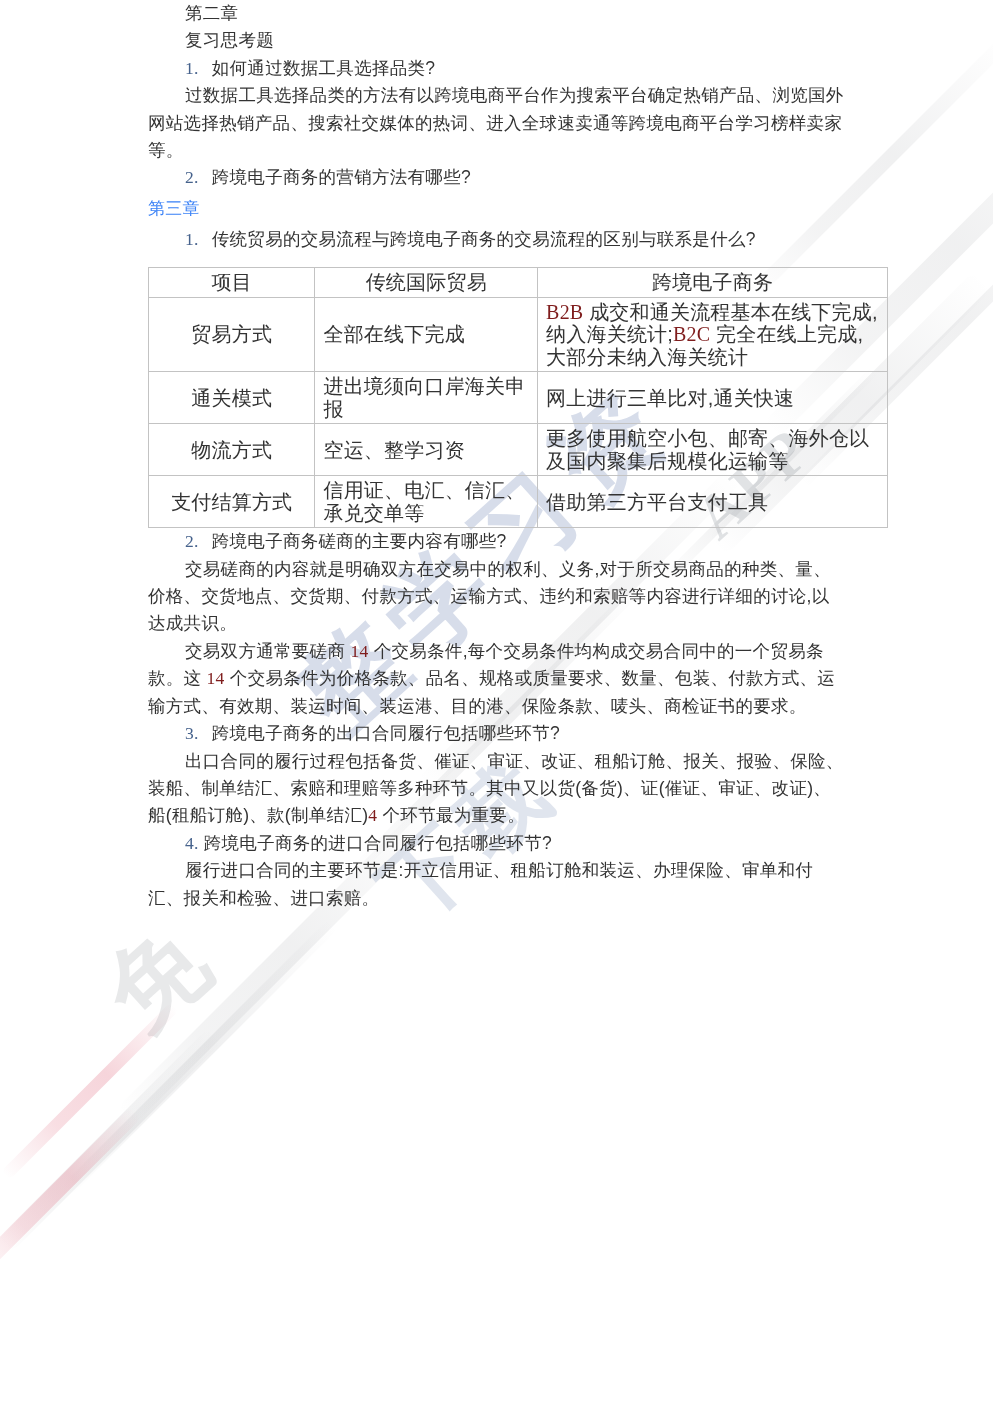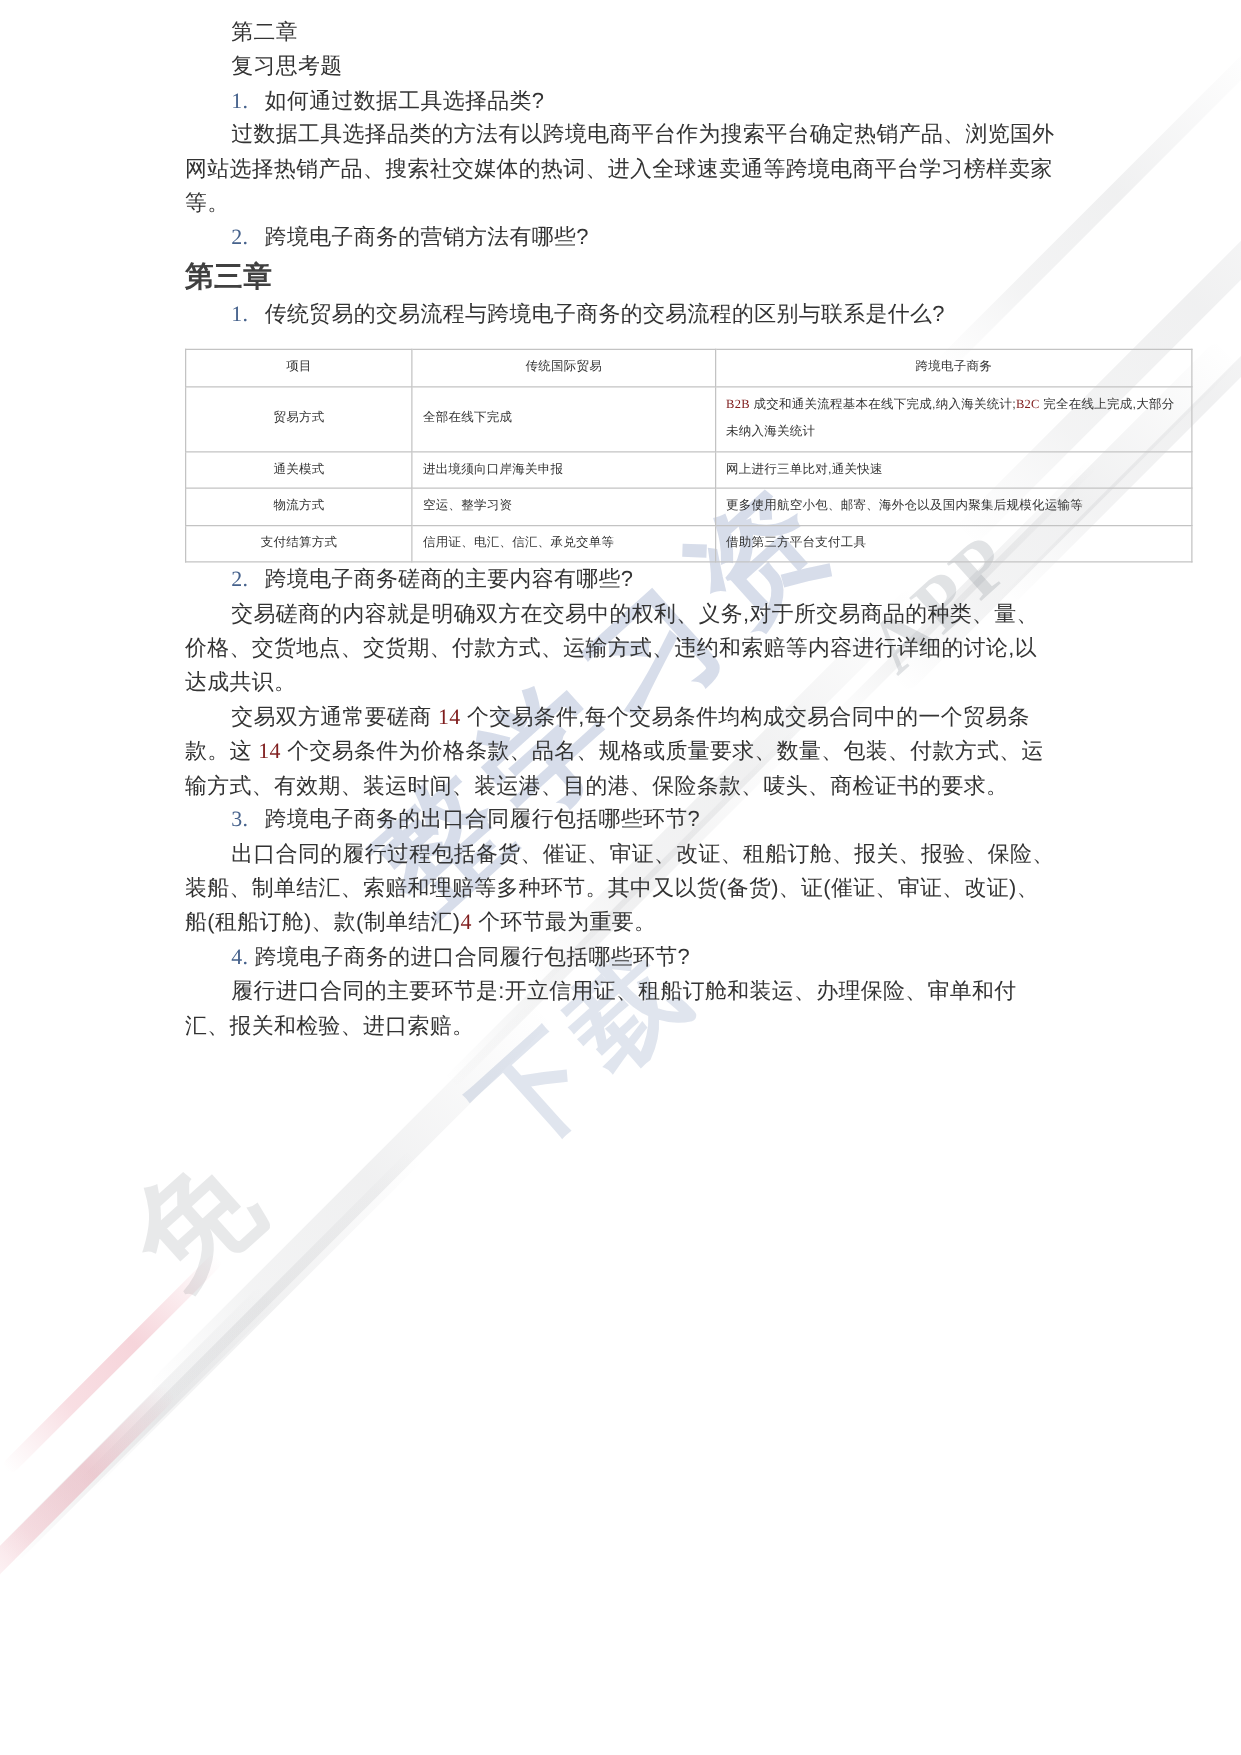--- a/index.html
+++ b/index.html
@@ -59,51 +59,51 @@
     color:rgba(132,150,186,0.25);
     transform-origin:left center;
   }
   .wm-mian{
     left:108px;top:930px;
     font-size:96px;
     color:rgba(75,82,95,0.13);
   }
   
   .content{
-    position:absolute;left:148px;top:12px;width:697px;z-index:1;
+    position:absolute;left:148px;top:0;width:697px;z-index:1;
     font-size:17.5px;line-height:27.4px;letter-spacing:0.3px;
   }
   .content p{margin:0;}
   .indent{text-indent:37px;}
   .chapter2-heading{margin-top:112px;}
   .review-title{margin-top:37px;}
   .gap24{margin-top:24px;}
   .gap26{margin-top:26px;}
   .chapter3-heading{
     margin-top:40px;
-    font-size:23px;font-weight:700;line-height:34px;color:#404040;
+    font-size:17px;font-weight:400;line-height:34px;color:#3b82f6;
     text-indent:0;
   }
   .q3-first{margin-top:32px;}
   .qnum{
     font-family:"Liberation Serif", serif;
     color:#46628c;
     margin-right:13px;
   }
   .qnum.tight{margin-right:5px;}
   .latin{
     font-family:"Liberation Serif", serif;
     color:#7f1d1d;
   }
   
   table.cmp{
     border-collapse:collapse;
     margin-top:14px;
-    width:806px;
-    font-size:10px;line-height:22.5px;letter-spacing:0.2px;
+    width:740px;
+    font-size:20px;line-height:22.5px;letter-spacing:0.2px;
     color:#333333;
   }
   table.cmp th, table.cmp td{
     border:1px solid #c3c3c3;
     vertical-align:middle;
     font-weight:400;
     padding:3px 8px;
   }
   table.cmp th{text-align:center;height:22px;}
   td.c-center{text-align:center;margin-left:16px;}

